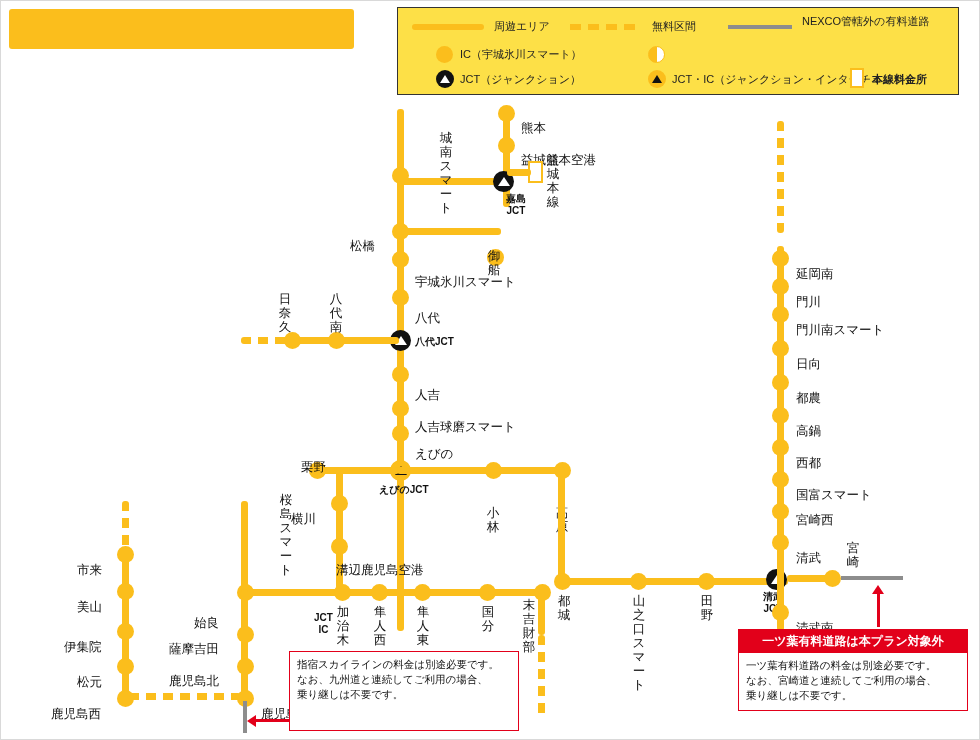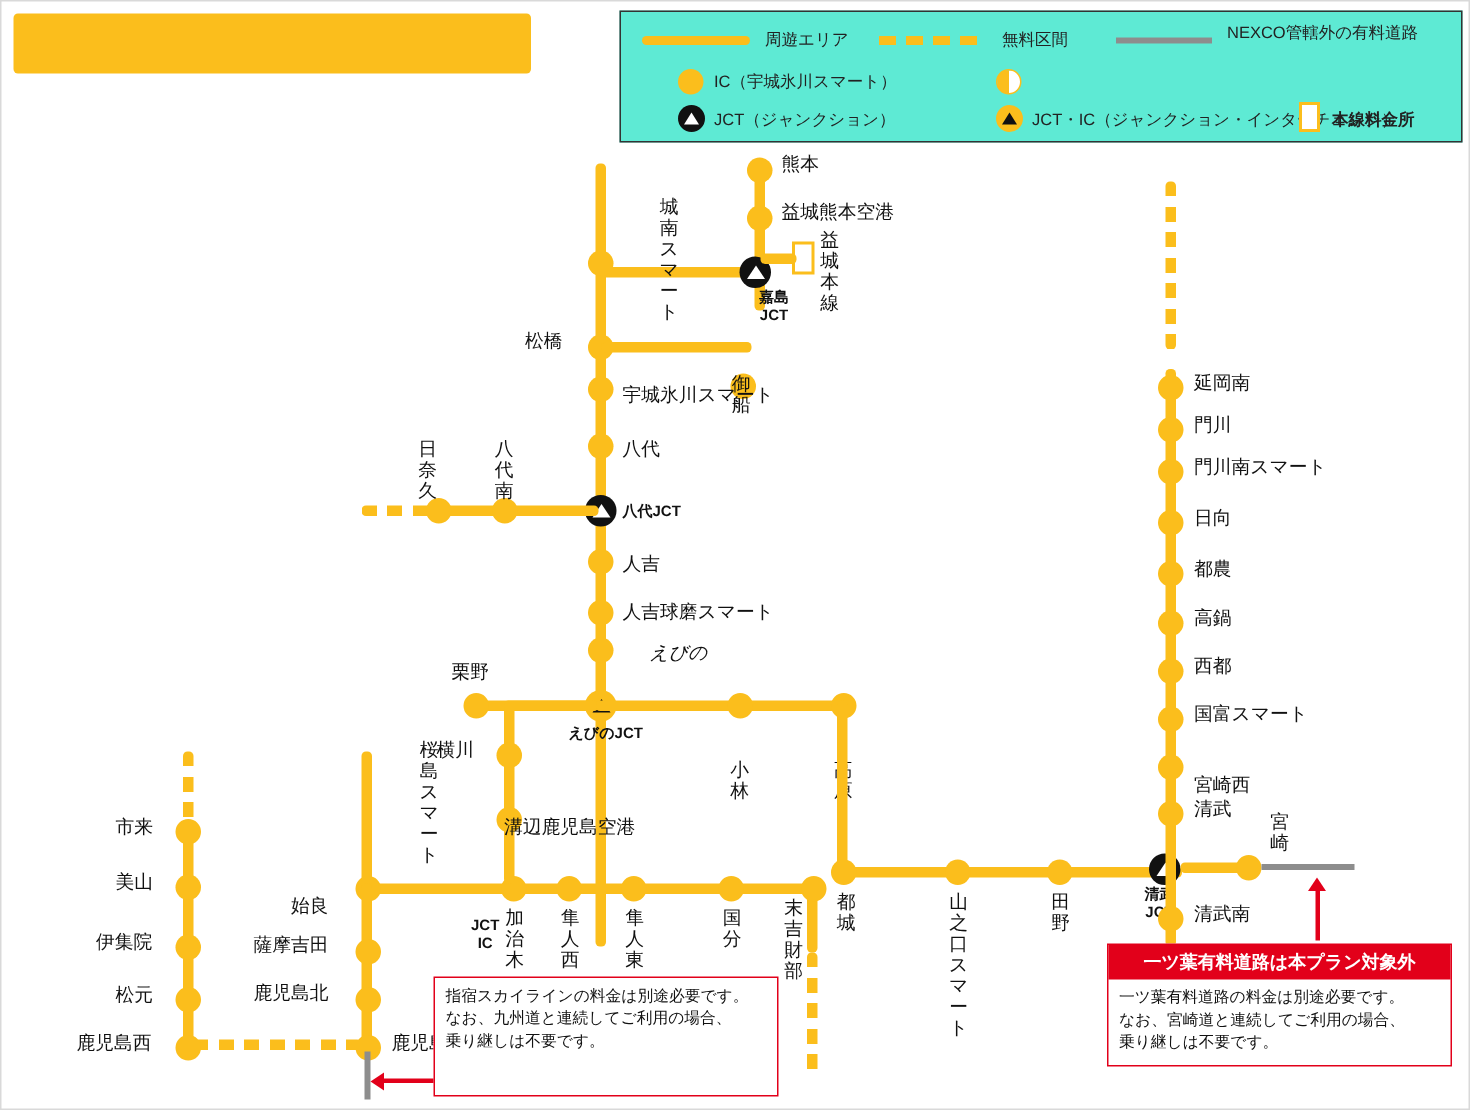--- a/index.html
+++ b/index.html
@@ -5,21 +5,21 @@
   html,body{margin:0;padding:0;}
   body{width:980px;height:740px;background:#ffffff;font-family:"Liberation Sans","DejaVu Sans",sans-serif;overflow:hidden;}
   #stage{position:relative;width:980px;height:740px;box-sizing:border-box;border:1px solid #d9d9d9;}
   .abs{position:absolute;}
 
   
   #title-banner{left:8px;top:8px;width:345px;height:40px;background:#FBBE1C;border-radius:3px;}
   #title-text{left:26px;top:17px;font-size:21px;font-weight:bold;color:#222;letter-spacing:1px;}
 
   
-  #legend-box{left:412px;top:6px;width:560px;height:86px;background:#5eead4;border:1px solid #333;}
+  #legend-box{left:396px;top:6px;width:560px;height:86px;background:#fde047;border:1px solid #333;}
   .lg-label{font-size:11px;color:#222;}
   .lg-red{font-size:10px;color:#e2001a;font-weight:bold;}
   .lg-line-y{height:6px;background:#FBBE1C;border-radius:3px;}
   .lg-dash{height:6px;background:repeating-linear-gradient(90deg,#FBBE1C 0 11px,transparent 11px 18px);}
   .lg-gray{height:4px;background:#8d8d8d;}
   .lg-ic{width:17px;height:17px;border-radius:50%;background:#FBBE1C;}
   .lg-half{width:17px;height:17px;border-radius:50%;background:#FBBE1C;
            background:linear-gradient(90deg,#FBBE1C 50%,#ffffff 50%);border:1px solid #FBBE1C;box-sizing:border-box;}
   .lg-jct{width:18px;height:18px;border-radius:50%;background:#111;display:flex;align-items:center;justify-content:center;}
   .lg-jct i{display:block;width:0;height:0;border-left:5px solid transparent;border-right:5px solid transparent;border-bottom:8px solid #fff;}
@@ -34,21 +34,21 @@
   .road-dash-h{height:7px;background:repeating-linear-gradient(90deg,#FBBE1C 0 10px,transparent 10px 17px);}
   .road-dash-v{width:7px;background:repeating-linear-gradient(180deg,#FBBE1C 0 10px,transparent 10px 17px);}
   .road-gray{height:4px;background:#8d8d8d;}
   .ic{width:17px;height:17px;border-radius:50%;background:#FBBE1C;}
   .jct{width:21px;height:21px;border-radius:50%;background:#111;display:flex;align-items:center;justify-content:center;}
   .jct i{display:block;width:0;height:0;border-left:6px solid transparent;border-right:6px solid transparent;border-bottom:9px solid #fff;}
   .jctic{width:21px;height:21px;border-radius:50%;background:#FBBE1C;display:flex;align-items:center;justify-content:center;}
   .jctic i{display:block;width:0;height:0;border-left:6px solid transparent;border-right:6px solid transparent;border-bottom:9px solid #111;}
   .toll{width:15px;height:22px;border:2.5px solid #FBBE1C;background:#fff;box-sizing:border-box;}
 
-  .nm{font-size:12.5px;color:#111;white-space:nowrap;line-height:1.15;}
+  .nm{font-size:12.5px;color:#111;white-space:nowrap;line-height:1.15;margin-top:19px;}
   .nm-v{font-size:12.5px;color:#111;line-height:1.12;width:14px;text-align:center;}
   .nm-sm{font-size:10px;color:#111;white-space:nowrap;line-height:1.15;text-align:center;font-weight:bold;}
 
   
   .callout{border:1.5px solid #e2001a;background:#fff;box-sizing:border-box;}
   .callout-hd{background:#e2001a;color:#fff;font-size:12px;font-weight:bold;text-align:center;padding:3px 0;}
   .callout-bd{font-size:10.5px;color:#111;line-height:1.45;padding:5px 7px;}
 </style>
 </head>
 <body>
@@ -127,21 +127,21 @@
   <div class="abs ic" style="left:283px;top:331px;"></div>
   <div class="abs nm-v" style="left:277px;top:291px;">日<br>奈<br>久</div>
 
   <div class="abs ic" style="left:391px;top:365px;"></div>
   <div class="abs nm" style="left:414px;top:368px;">人吉</div>
 
   <div class="abs ic" style="left:391px;top:399px;"></div>
   <div class="abs nm" style="left:414px;top:400px;">人吉球磨スマート</div>
 
   <div class="abs ic" style="left:391px;top:424px;"></div>
-  <div class="abs nm" style="left:432px;top:427px;font-style:italic;">えびの</div>
+  <div class="abs nm" style="left:414px;top:427px;">えびの</div>
 
   <div class="abs jctic" style="left:389px;top:459px;">
       <i></i>
     </div>
   <div class="abs nm-sm" style="left:378px;top:483px;">えびのJCT</div>
 
   <div class="abs road road-h" style="left:312px;top:466px;width:86px;"></div>
   <div class="abs ic" style="left:308px;top:461px;"></div>
   <div class="abs nm" style="left:300px;top:440px;">栗野</div>
 
@@ -183,21 +183,21 @@
   <div class="abs nm" style="left:795px;top:337px;">日向</div>
   <div class="abs ic" style="left:771px;top:373px;"></div>
   <div class="abs nm" style="left:795px;top:371px;">都農</div>
   <div class="abs ic" style="left:771px;top:406px;"></div>
   <div class="abs nm" style="left:795px;top:404px;">高鍋</div>
   <div class="abs ic" style="left:771px;top:438px;"></div>
   <div class="abs nm" style="left:795px;top:436px;">西都</div>
   <div class="abs ic" style="left:771px;top:470px;"></div>
   <div class="abs nm" style="left:795px;top:468px;">国富スマート</div>
   <div class="abs ic" style="left:771px;top:502px;"></div>
-  <div class="abs nm" style="left:795px;top:515px;">宮崎西</div>
+  <div class="abs nm" style="left:795px;top:493px;">宮崎西</div>
   <div class="abs ic" style="left:771px;top:533px;"></div>
   <div class="abs nm" style="left:795px;top:531px;">清武</div>
   <div class="abs ic" style="left:771px;top:603px;"></div>
   <div class="abs nm" style="left:795px;top:601px;">清武南</div>
 
   <div class="abs road road-h" style="left:240px;top:588px;width:300px;"></div>
   <div class="abs road road-v" style="left:537px;top:588px;height:46px;"></div>
   <div class="abs road road-dash-v" style="left:537px;top:634px;height:82px;"></div>
   <div class="abs ic" style="left:533px;top:583px;"></div>
   <div class="abs nm-v" style="left:521px;top:597px;">末<br>吉<br>財<br>部</div>

